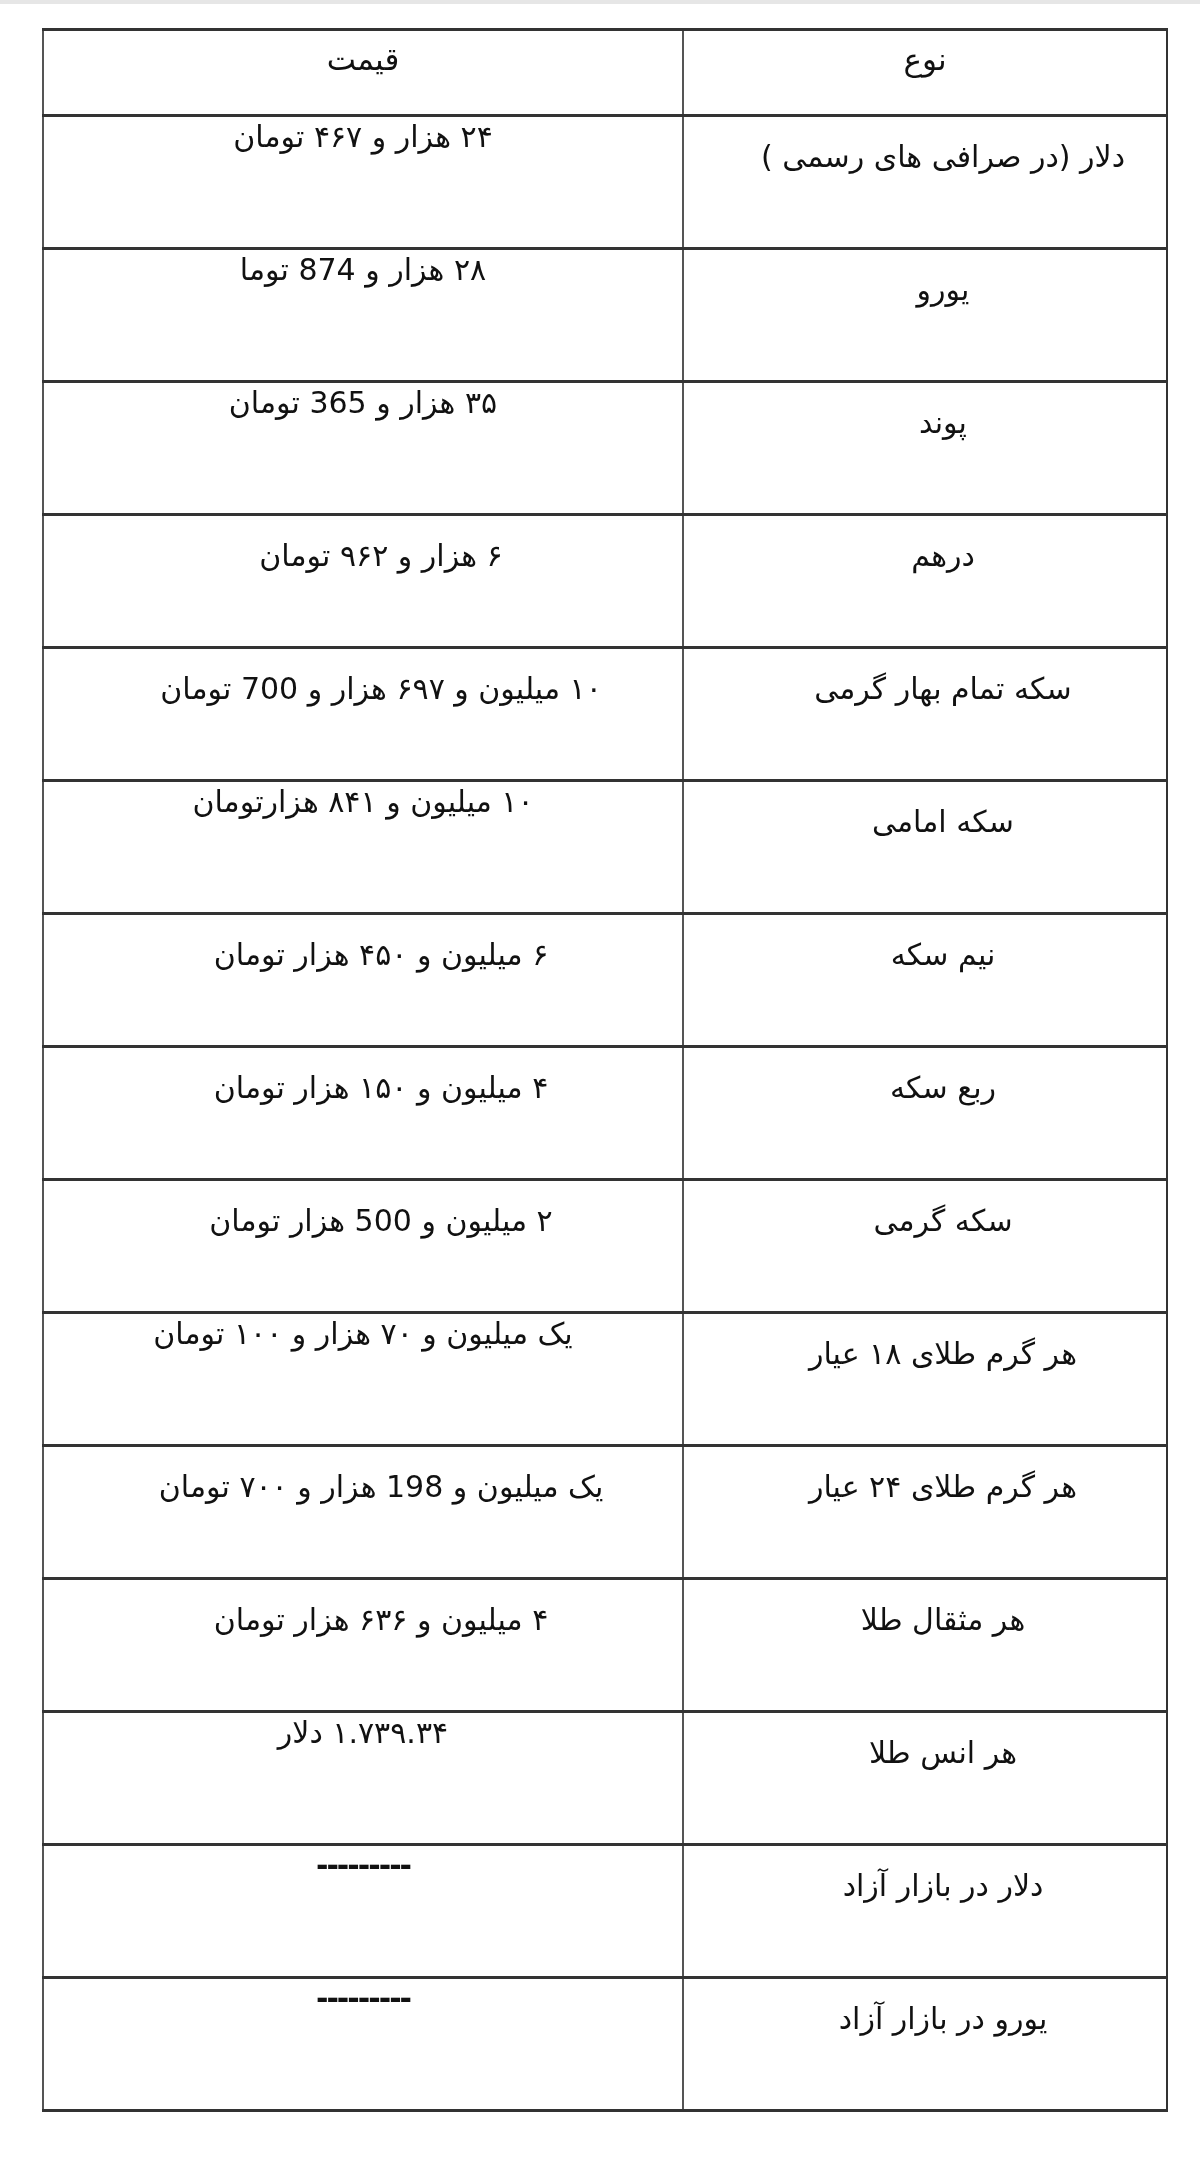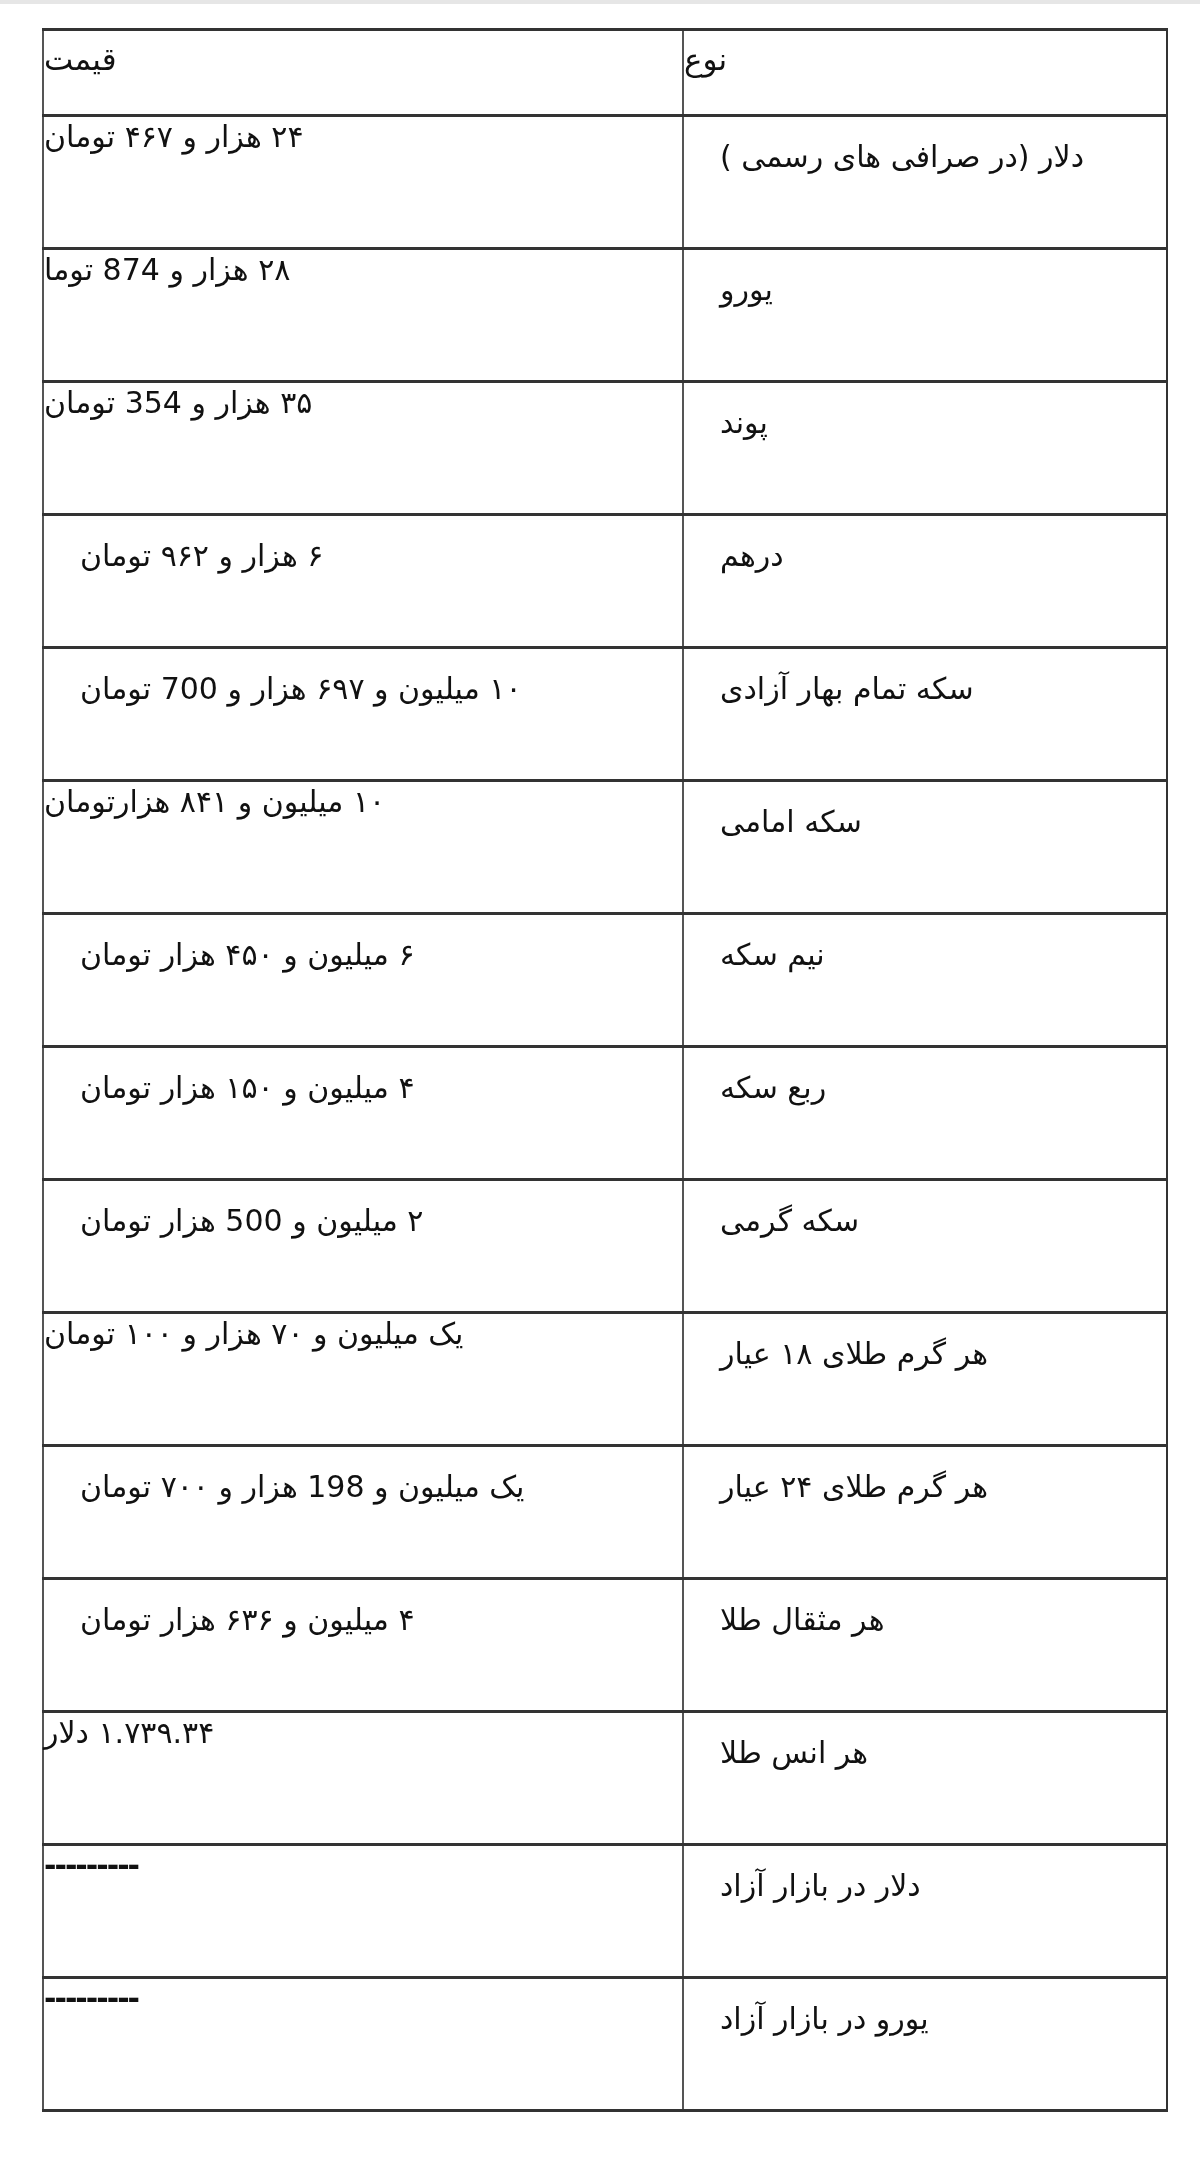--- a/index.html
+++ b/index.html
@@ -6,21 +6,21 @@
   body { width: 1200px; height: 2157px; position: relative; overflow: hidden;
          font-family: "DejaVu Sans", sans-serif; color: #111; }
   .topline { position: absolute; left: 0; top: 0; width: 1200px; height: 4px; background: #e6e6e6; }
   table.prices {
     position: absolute; left: 42px; top: 28px; width: 1124px;
     border-collapse: collapse; direction: rtl; table-layout: fixed;
   }
   table.prices td, table.prices th {
     border-left: 2px solid #555; border-right: 2px solid #333;
     border-top: 3px solid #333; border-bottom: 3px solid #333;
-    vertical-align: top; text-align: left; font-weight: normal;
+    vertical-align: top; text-align: center; font-weight: normal;
     font-size: 30px; line-height: 40px; padding: 0;
   }
   table.prices th { height: 75px; padding-top: 8px; font-size: 31px; }
   table.prices td { height: 130px; }
   col.c-type { width: 484px; }
   col.c-price { width: 640px; }
   .cell-text { display: block; padding-top: 20px; padding-left: 36px; }
   .price-text { display: block; }
   .dash { display: inline-block; letter-spacing: -2px; font-weight: bold; }
 </style>
@@ -55,34 +55,34 @@
         </td>
       <td>
           <span class="price-text">۲۸ هزار  و 874 توما</span>
         </td>
     </tr>
     <tr>
       <td>
           <span class="cell-text">پوند</span>
         </td>
       <td>
-          <span class="price-text">۳۵ هزار و 354 تومان</span>
+          <span class="price-text">۳۵ هزار و 365 تومان</span>
         </td>
     </tr>
     <tr>
       <td>
           <span class="cell-text">درهم</span>
         </td>
       <td>
           <span class="cell-text">۶ هزار و  ۹۶۲ تومان</span>
         </td>
     </tr>
     <tr>
       <td>
-          <span class="cell-text">سکه تمام بهار آزادی</span>
+          <span class="cell-text">سکه تمام بهار گرمی</span>
         </td>
       <td>
           <span class="cell-text">۱۰ میلیون و  ۶۹۷ هزار و  700 تومان</span>
         </td>
     </tr>
     <tr>
       <td>
           <span class="cell-text">سکه امامی</span>
         </td>
       <td>

